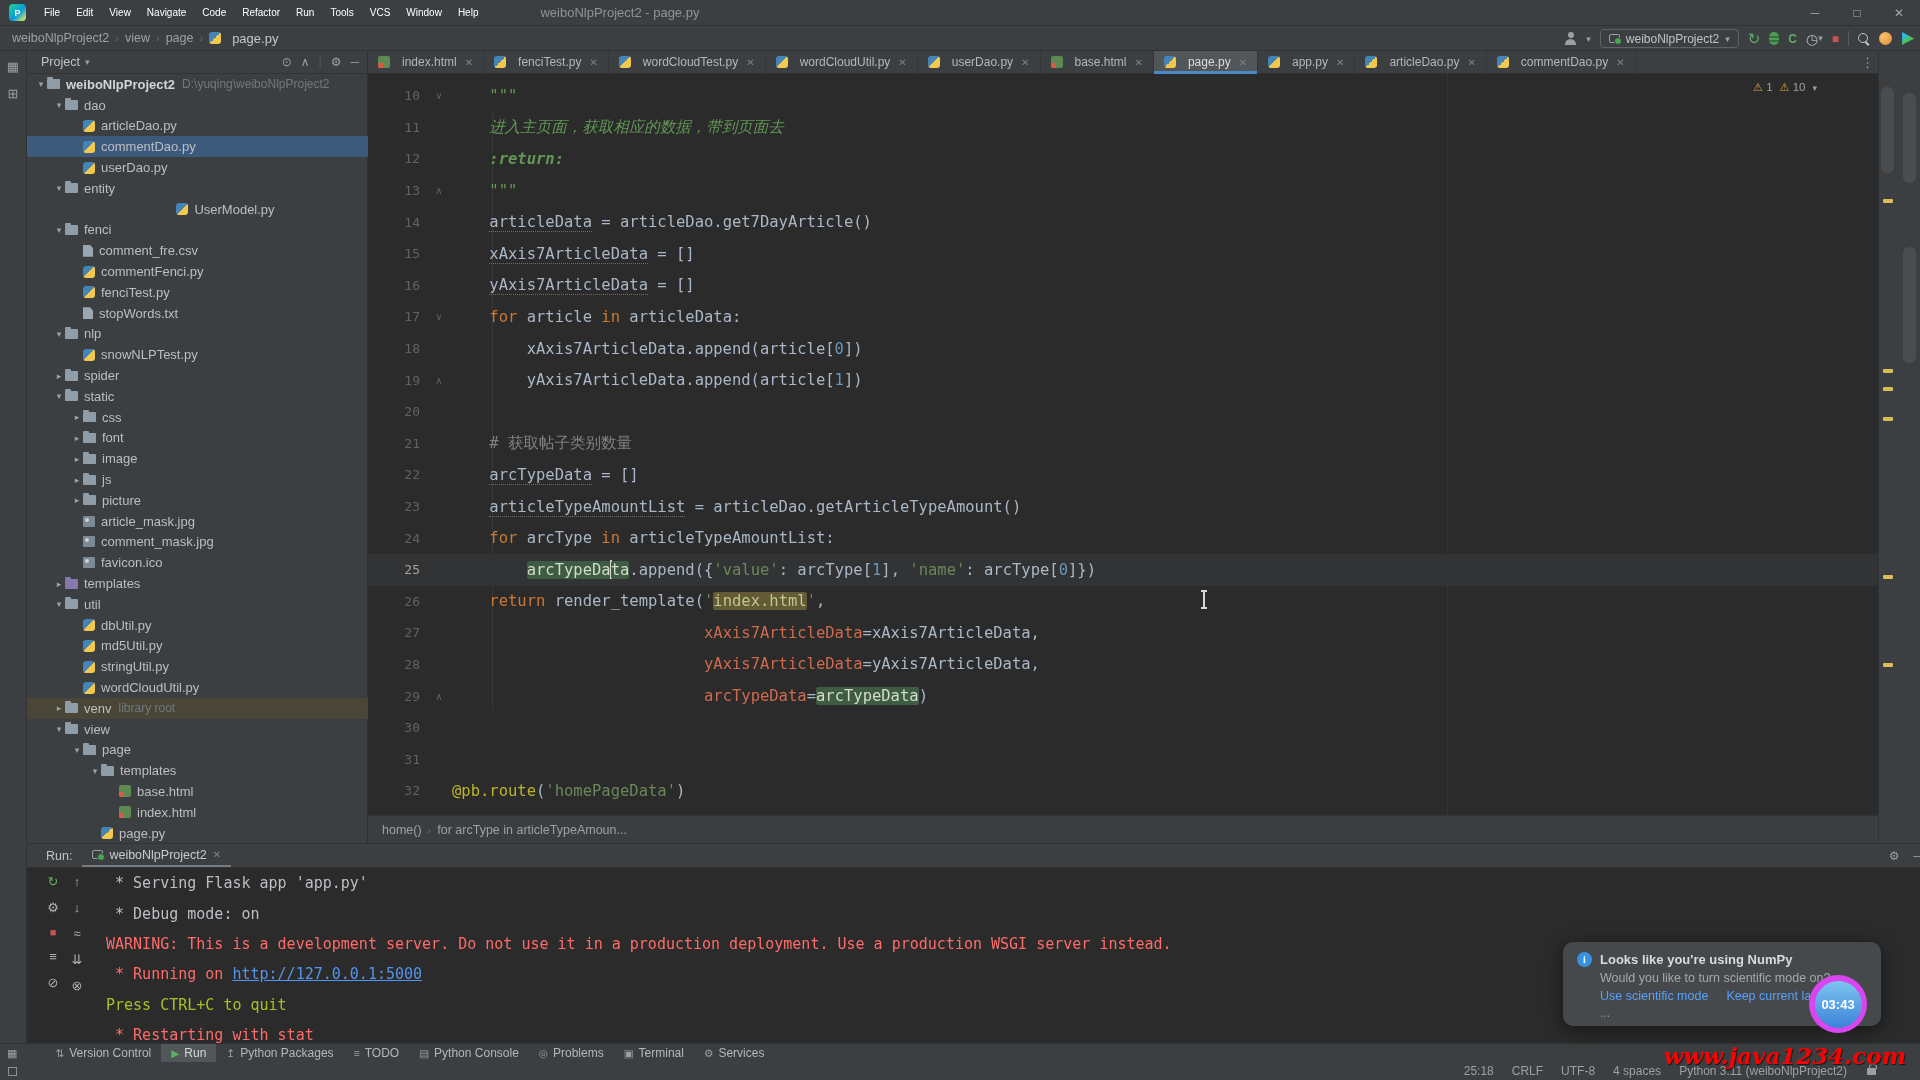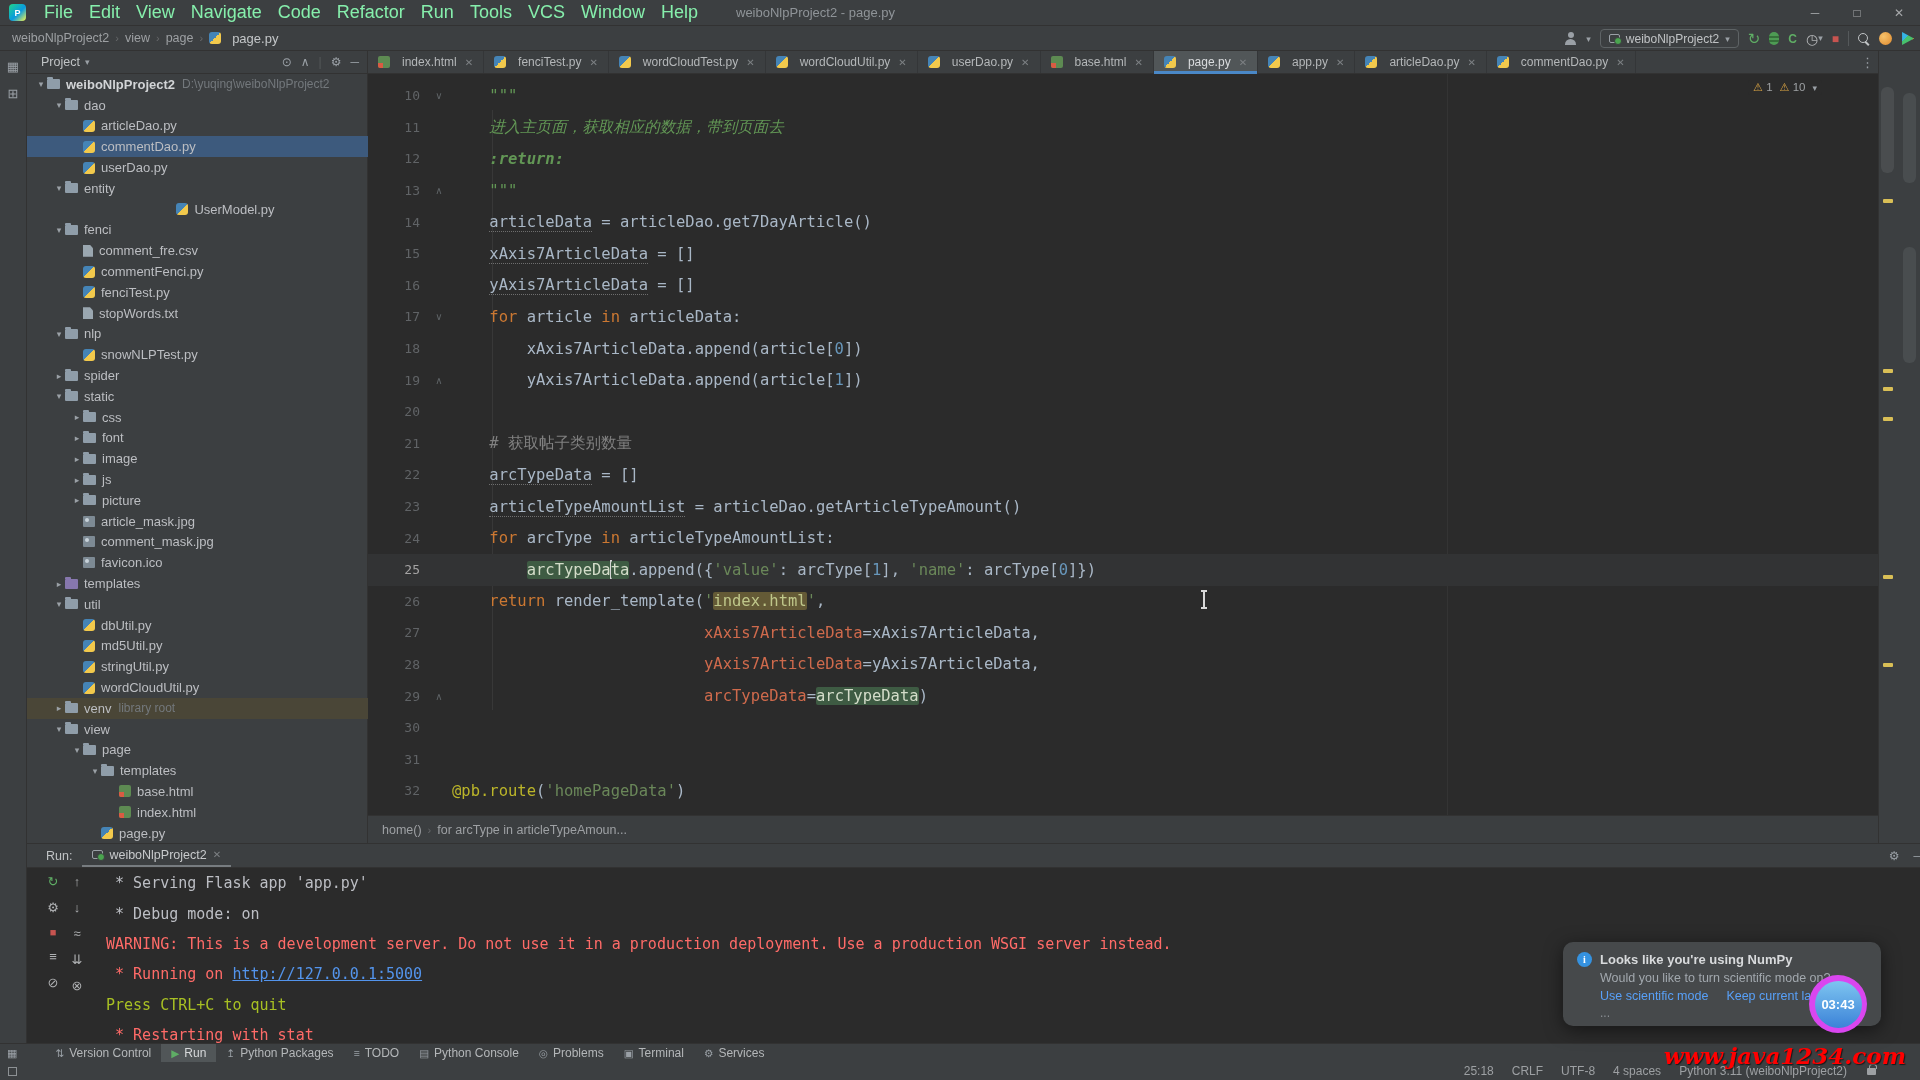--- a/index.html
+++ b/index.html
@@ -2,22 +2,22 @@
 <html><head>
 <meta charset="utf-8">
 <title>weiboNlpProject2 - page.py</title>
 <style>
   *{margin:0;padding:0;box-sizing:border-box}
   html,body{width:1920px;height:1080px;overflow:hidden}
   body{position:relative;background:#2b2b2b;font-family:"Liberation Sans",sans-serif;color:#bbbbbb;font-size:13px}
   
   #menubar{position:absolute;left:0;top:0;width:1920px;height:26px;background:#3c3f41;border-bottom:1px solid #323232;display:flex;align-items:center;z-index:6}
   .logo{width:17px;height:17px;border-radius:4px;margin:0 10px 0 9px;background:linear-gradient(135deg,#21d789 0%,#089ae0 55%,#fcf84a 100%);display:flex;align-items:center;justify-content:center;color:#fff;font-size:9px;font-weight:bold}
-  .menu-item{padding:0 8px;color:#86efac;font-size:18px;cursor:default}
-  .win-title{margin-left:30px;color:#8f9498;font-size:13px}
+  .menu-item{padding:0 8px;color:#ffffff;font-size:10px;cursor:default}
+  .win-title{margin-left:54px;color:#8f9498;font-size:13px}
   .win-controls{margin-left:auto;display:flex}
   .win-btn{width:42px;height:26px;display:flex;align-items:center;justify-content:center;color:#a6a8aa;font-size:12px}
   
   #row2{position:absolute;left:0;top:26px;width:1920px;height:25px;background:#3c3f41;border-bottom:1px solid #323232;display:flex;align-items:center;z-index:6}
   #breadcrumbs{display:flex;align-items:center;margin-left:12px}
   .bc-item{color:#9da0a3;font-size:12.5px}
   .bc-sep{color:#67696b;margin:0 6px;font-size:11px}
   .bc-last{color:#c3c6c8;display:flex;align-items:center;gap:5px}
   #row2-right{position:absolute;right:6px;top:0;height:25px;display:flex;align-items:center;gap:9px}
   .user-ic{width:13px;height:13px;position:relative}

